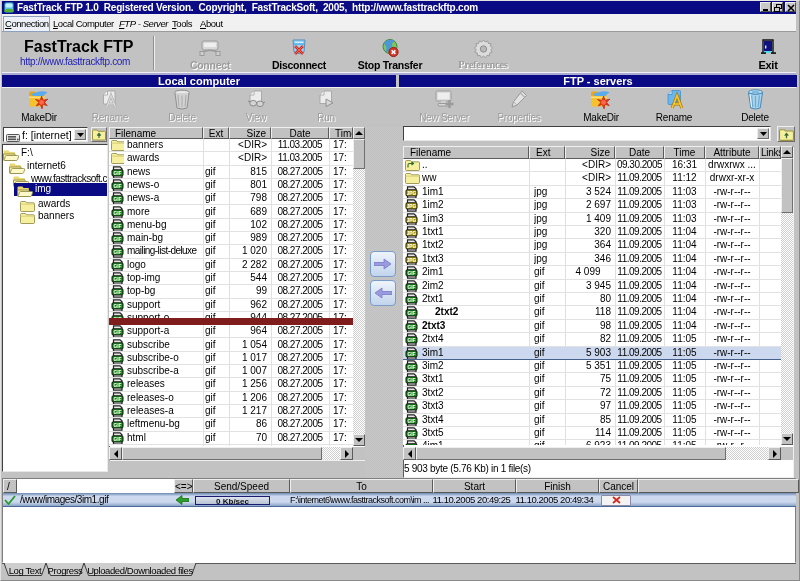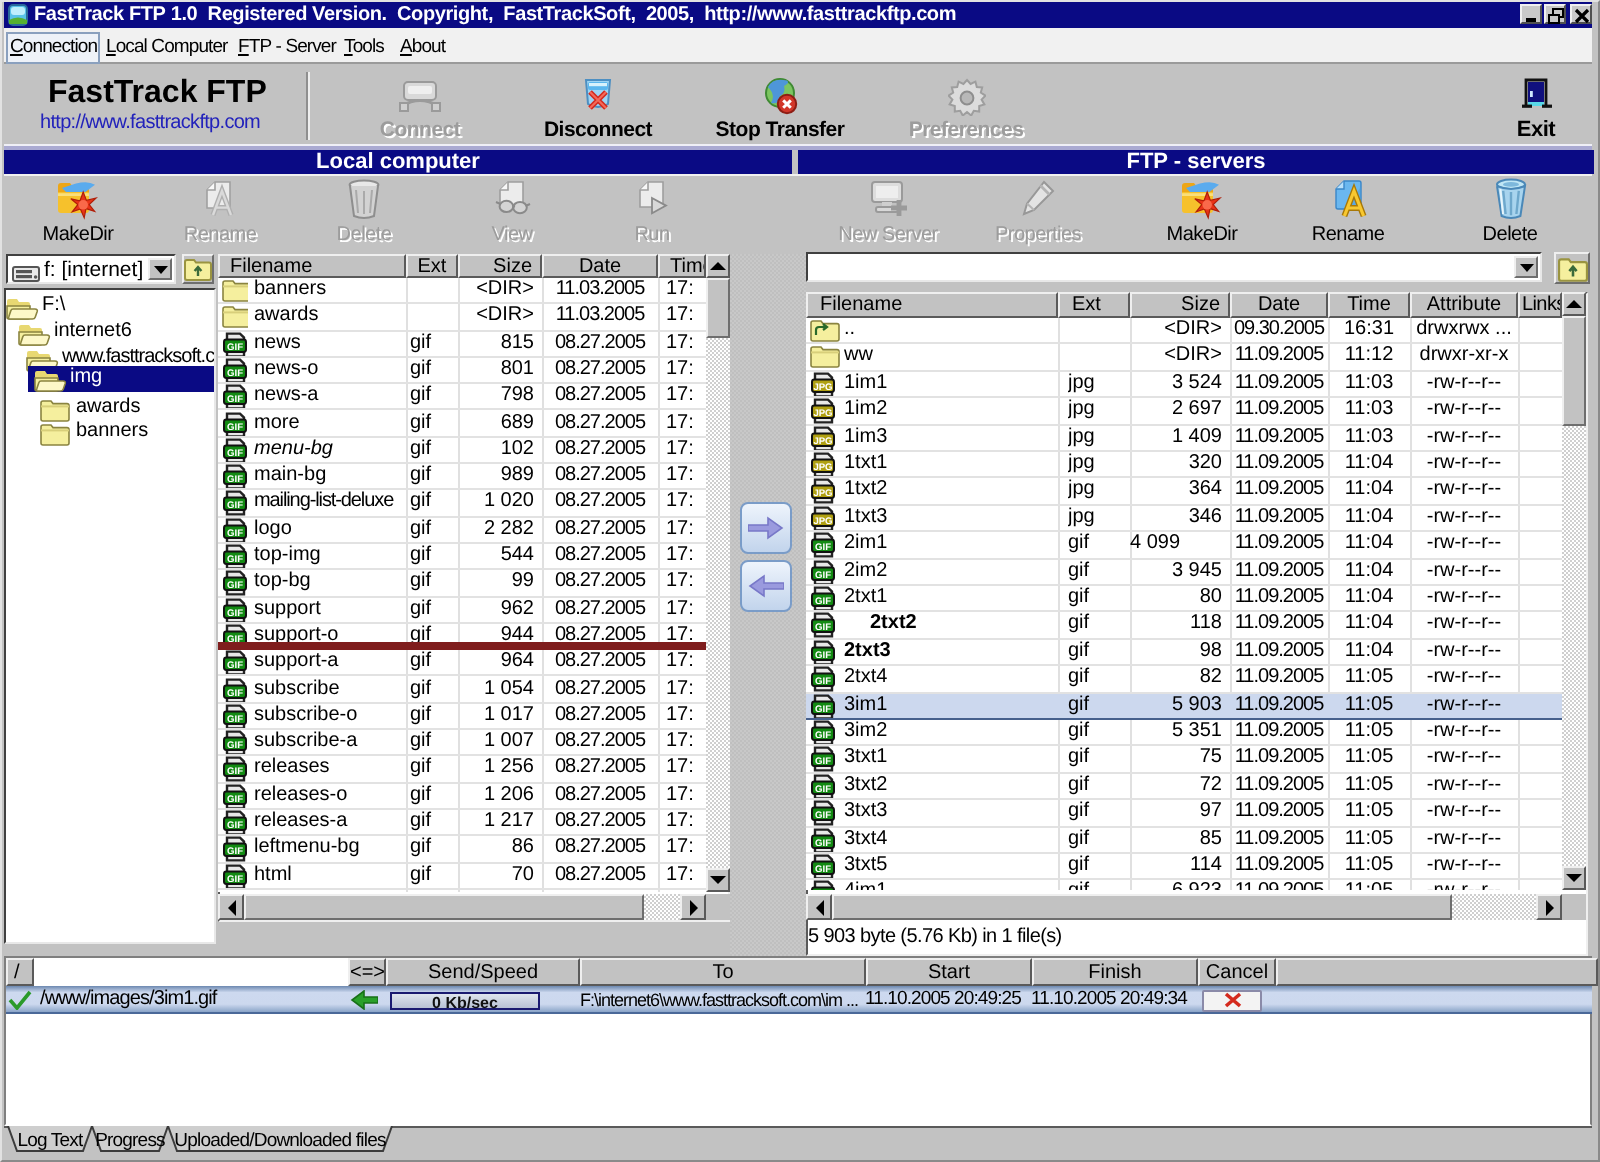--- a/index.html
+++ b/index.html
@@ -43,21 +43,21 @@
     </div>
 <div class="abs" style="left:785px;top:2px;width:11px;height:10px;background:#c9c9c9;border-top:1px solid #f0f0f0;border-left:1px solid #f0f0f0;border-bottom:1px solid #505050;border-right:1px solid #505050;">
       <svg class="abs" style="left:1px;top:1px" width="8" height="8" viewBox="0 0 8 8">
         <path d="M1 1 L7 7 M7 1 L1 7" stroke="#000" stroke-width="1.6"></path>
       </svg>
     </div>
 <div class="abs" style="left:2px;top:14px;width:794px;height:18px;background:#f1f1f1;border-bottom:1px solid #9a9a9a;"></div>
 <div class="abs" style="left:2.5px;top:15.5px;width:47px;height:16px;border:1px solid #8aa0be;background:#eef2f8;"></div>
 <div class="abs" style="left:5px;top:18px;height:13px;font-size:9.5px;letter-spacing:-0.45px;line-height:12px;"><u>C</u>onnection</div>
 <div class="abs" style="left:53px;top:18px;height:13px;font-size:9.5px;letter-spacing:-0.45px;line-height:12px;"><u>L</u>ocal&nbsp;Computer</div>
-<div class="abs" style="left:119px;top:18px;height:13px;font-size:9.5px;letter-spacing:-0.45px;line-height:12px;"><u>F</u>TP&nbsp;-&nbsp;Server</div>
+<div class="abs" style="left:119px;top:18px;height:13px;font-size:9.5px;letter-spacing:-0.45px;line-height:12px;font-style:italic;"><u>F</u>TP&nbsp;-&nbsp;Server</div>
 <div class="abs" style="left:172px;top:18px;height:13px;font-size:9.5px;letter-spacing:-0.45px;line-height:12px;"><u>T</u>ools</div>
 <div class="abs" style="left:200px;top:18px;height:13px;font-size:9.5px;letter-spacing:-0.45px;line-height:12px;"><u>A</u>bout</div>
 <div class="abs" style="left:2px;top:32px;width:794px;height:41px;background:#c2c2c2;"></div>
 <div class="abs" style="left:20px;top:56px;width:240px;height:11px;font-size:10px;letter-spacing:-0.35px;color:#2222bb;">http://www.fasttrackftp.com</div>
 <div class="abs b" style="left:24px;top:39px;width:240px;height:17px;font-size:16px;line-height:16px;">FastTrack FTP</div>
 <div class="abs" style="left:153px;top:36px;width:1px;height:34px;background:#8f8f8f;"></div>
 <div class="abs" style="left:154px;top:36px;width:1px;height:34px;background:#efefef;"></div>
 <div class="abs" style="left:180px;top:39px;width:60px;height:20px;display:flex;justify-content:center;">
       <svg width="26" height="20" viewBox="0 0 26 20">
 <rect x="5" y="2" width="16" height="9" rx="2" fill="#d9d9d9" stroke="#9a9a9a"></rect>
@@ -86,21 +86,21 @@
 <path d="M9.6 11.2 L13.4 14.9 M13.4 11.2 L9.6 14.9" stroke="#fff" stroke-width="1.5"></path>
 </svg>
     </div>
 <div class="abs b" style="left:330px;top:59px;width:120px;height:13px;font-size:10.5px;letter-spacing:-0.25px;text-align:center;">Stop&nbsp;Transfer</div>
 <div class="abs" style="left:453px;top:39px;width:60px;height:20px;display:flex;justify-content:center;">
       <svg width="19" height="19" viewBox="0 0 19 19">
 <path d="M9.5 1 L11.3 3 L13.7 1.8 L14.4 4.5 L17.1 4.7 L16.4 7.3 L18.7 8.8 L16.8 10.8 L18.2 13.2 L15.6 14 L15.6 16.8 L12.9 16.4 L11.6 18.8 L9.5 17 L7.4 18.8 L6.1 16.4 L3.4 16.8 L3.4 14 L0.8 13.2 L2.2 10.8 L0.3 8.8 L2.6 7.3 L1.9 4.7 L4.6 4.5 L5.3 1.8 L7.7 3 Z" fill="#dcdcdc" stroke="#9e9e9e"></path>
 <circle cx="9.5" cy="10" r="3.2" fill="#b8b8b8" stroke="#8e8e8e"></circle>
 </svg>
     </div>
-<div class="abs b dis" style="left:423px;top:59px;width:120px;height:13px;font-size:10.5px;letter-spacing:-0.25px;text-align:center;">Preferences</div>
+<div class="abs b dis" style="left:423px;top:59px;width:120px;height:13px;font-size:10.5px;letter-spacing:-0.25px;text-align:center;font-family:Liberation Serif, serif;">Preferences</div>
 <div class="abs" style="left:738px;top:39px;width:60px;height:20px;display:flex;justify-content:center;">
       <svg width="17" height="16" viewBox="0 0 17 16">
 <path d="M3 14 L3 1 L13 1 L13 14" fill="none" stroke="#111" stroke-width="1.4"></path>
 <rect x="4" y="2" width="8" height="11" fill="#10107e"></rect>
 <rect x="4" y="12" width="8" height="2" fill="#5ad8e8"></rect>
 <rect x="5" y="6.5" width="1.4" height="3" fill="#cfe8ff"></rect>
 <rect x="1" y="13.3" width="5" height="1.6" fill="#111"></rect>
 <rect x="11" y="13.3" width="5" height="1.6" fill="#111"></rect>
 </svg>
     </div>
@@ -360,21 +360,21 @@
 <div class="cell" style="left:120px;width:38px;text-align:right;line-height:12.5px;">689</div>
 <div class="cell" style="left:162px;width:58px;text-align:center;line-height:12.5px;letter-spacing:-0.5px;">08.27.2005</div>
 <div class="cell" style="left:224px;width:20px;line-height:12.5px;">17:</div>
 </div>
 <div class="row" style="top:79.8px;height:13.3px;border-bottom:1px solid #e2e2e2;">
 <div class="cell" style="left:2px;width:13px;top:0px;"><svg width="13" height="13" viewBox="0 0 13 13">
 <path d="M2.5 0.8 L9 0.8 L11 2.8 L11 12.2 L2.5 12.2 Z" fill="#e8e8e8" stroke="#222" stroke-width="1.2"></path>
 <rect x="1" y="3.8" width="11" height="6.2" rx="1.2" fill="#128a12" stroke="#111" stroke-width="1"></rect>
 <text x="6.5" y="8.8" font-size="4.8" font-weight="bold" fill="#ffffff" text-anchor="middle" font-family="Liberation Sans,sans-serif">GIF</text>
 </svg></div>
-<div class="cell" style="left:18px;width:76px;line-height:12.5px;font-style:italic;">menu-bg</div>
+<div class="cell" style="left:18px;width:76px;line-height:12.5px;">menu-bg</div>
 <div class="cell" style="left:96px;width:22px;line-height:12.5px;">gif</div>
 <div class="cell" style="left:120px;width:38px;text-align:right;line-height:12.5px;">102</div>
 <div class="cell" style="left:162px;width:58px;text-align:center;line-height:12.5px;letter-spacing:-0.5px;">08.27.2005</div>
 <div class="cell" style="left:224px;width:20px;line-height:12.5px;">17:</div>
 </div>
 <div class="row" style="top:93.1px;height:13.3px;border-bottom:1px solid #e2e2e2;">
 <div class="cell" style="left:2px;width:13px;top:0px;"><svg width="13" height="13" viewBox="0 0 13 13">
 <path d="M2.5 0.8 L9 0.8 L11 2.8 L11 12.2 L2.5 12.2 Z" fill="#e8e8e8" stroke="#222" stroke-width="1.2"></path>
 <rect x="1" y="3.8" width="11" height="6.2" rx="1.2" fill="#128a12" stroke="#111" stroke-width="1"></rect>
 <text x="6.5" y="8.8" font-size="4.8" font-weight="bold" fill="#ffffff" text-anchor="middle" font-family="Liberation Sans,sans-serif">GIF</text>
@@ -438,21 +438,21 @@
 <path d="M2.5 0.8 L9 0.8 L11 2.8 L11 12.2 L2.5 12.2 Z" fill="#e8e8e8" stroke="#222" stroke-width="1.2"></path>
 <rect x="1" y="3.8" width="11" height="6.2" rx="1.2" fill="#128a12" stroke="#111" stroke-width="1"></rect>
 <text x="6.5" y="8.8" font-size="4.8" font-weight="bold" fill="#ffffff" text-anchor="middle" font-family="Liberation Sans,sans-serif">GIF</text>
 </svg></div>
 <div class="cell" style="left:18px;width:76px;line-height:12.5px;">support</div>
 <div class="cell" style="left:96px;width:22px;line-height:12.5px;">gif</div>
 <div class="cell" style="left:120px;width:38px;text-align:right;line-height:12.5px;">962</div>
 <div class="cell" style="left:162px;width:58px;text-align:center;line-height:12.5px;letter-spacing:-0.5px;">08.27.2005</div>
 <div class="cell" style="left:224px;width:20px;line-height:12.5px;">17:</div>
 </div>
-<div class="row" style="top:172.9px;height:13.3px;border-bottom:4px solid #7f1d1d;">
+<div class="row" style="top:172.9px;height:13.3px;border-bottom:7px solid #7f1d1d;">
 <div class="cell" style="left:2px;width:13px;top:0px;"><svg width="13" height="13" viewBox="0 0 13 13">
 <path d="M2.5 0.8 L9 0.8 L11 2.8 L11 12.2 L2.5 12.2 Z" fill="#e8e8e8" stroke="#222" stroke-width="1.2"></path>
 <rect x="1" y="3.8" width="11" height="6.2" rx="1.2" fill="#128a12" stroke="#111" stroke-width="1"></rect>
 <text x="6.5" y="8.8" font-size="4.8" font-weight="bold" fill="#ffffff" text-anchor="middle" font-family="Liberation Sans,sans-serif">GIF</text>
 </svg></div>
 <div class="cell" style="left:18px;width:76px;line-height:12.5px;">support-o</div>
 <div class="cell" style="left:96px;width:22px;line-height:12.5px;">gif</div>
 <div class="cell" style="left:120px;width:38px;text-align:right;line-height:12.5px;">944</div>
 <div class="cell" style="left:162px;width:58px;text-align:center;line-height:12.5px;letter-spacing:-0.5px;">08.27.2005</div>
 <div class="cell" style="left:224px;width:20px;line-height:12.5px;">17:</div>
@@ -722,21 +722,21 @@
 <div class="cell" style="left:302px;width:54px;text-align:center;line-height:12.5px;">-rw-r--r--</div>
 </div>
 <div class="row" style="top:107.2px;height:13.4px;border-bottom:1px solid #e2e2e2;">
 <div class="cell" style="left:2px;width:15px;top:0px;"><svg width="13" height="13" viewBox="0 0 13 13">
 <path d="M2.5 0.8 L9 0.8 L11 2.8 L11 12.2 L2.5 12.2 Z" fill="#e8e8e8" stroke="#222" stroke-width="1.2"></path>
 <rect x="1" y="3.8" width="11" height="6.2" rx="1.2" fill="#128a12" stroke="#111" stroke-width="1"></rect>
 <text x="6.5" y="8.8" font-size="4.8" font-weight="bold" fill="#ffffff" text-anchor="middle" font-family="Liberation Sans,sans-serif">GIF</text>
 </svg></div>
 <div class="cell" style="left:19px;width:105px;line-height:12.5px;">2im1</div>
 <div class="cell" style="left:131px;width:28px;line-height:12.5px;">gif</div>
-<div class="cell" style="left:162px;width:46px;text-align:left;line-height:12.5px;">4 099</div>
+<div class="cell" style="left:162px;width:46px;text-align:center;line-height:12.5px;">4 099</div>
 <div class="cell" style="left:212px;width:49px;text-align:center;line-height:12.5px;letter-spacing:-0.5px;">11.09.2005</div>
 <div class="cell" style="left:261px;width:41px;text-align:center;line-height:12.5px;">11:04</div>
 <div class="cell" style="left:302px;width:54px;text-align:center;line-height:12.5px;">-rw-r--r--</div>
 </div>
 <div class="row" style="top:120.6px;height:13.4px;border-bottom:1px solid #e2e2e2;">
 <div class="cell" style="left:2px;width:15px;top:0px;"><svg width="13" height="13" viewBox="0 0 13 13">
 <path d="M2.5 0.8 L9 0.8 L11 2.8 L11 12.2 L2.5 12.2 Z" fill="#e8e8e8" stroke="#222" stroke-width="1.2"></path>
 <rect x="1" y="3.8" width="11" height="6.2" rx="1.2" fill="#128a12" stroke="#111" stroke-width="1"></rect>
 <text x="6.5" y="8.8" font-size="4.8" font-weight="bold" fill="#ffffff" text-anchor="middle" font-family="Liberation Sans,sans-serif">GIF</text>
 </svg></div>

